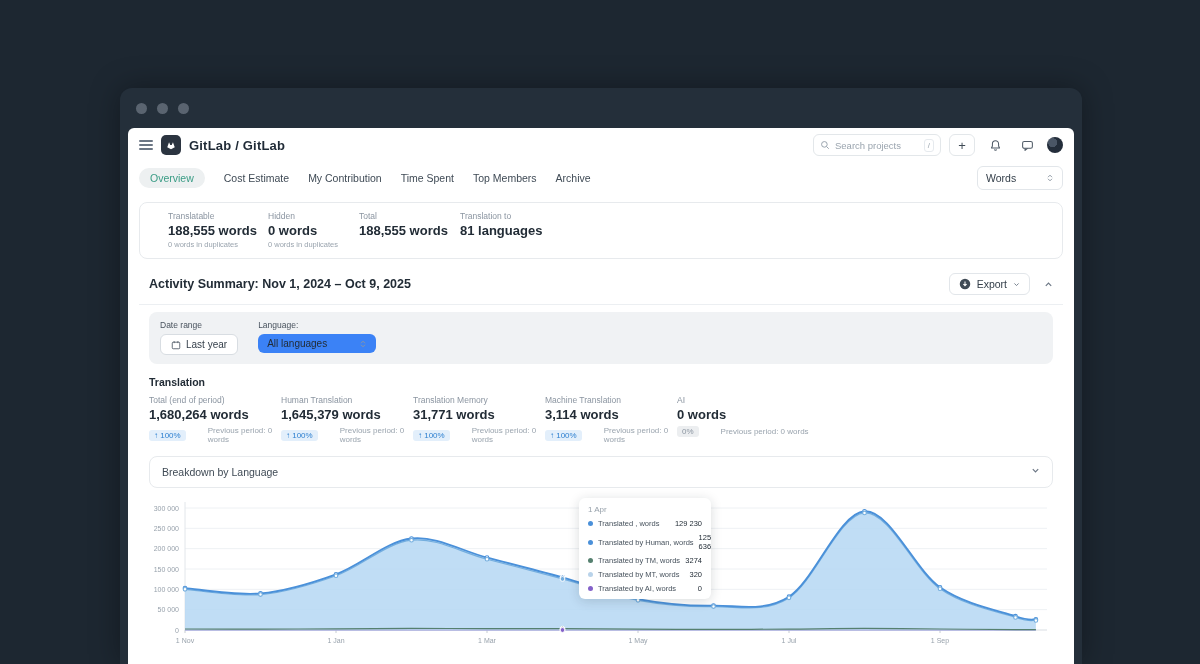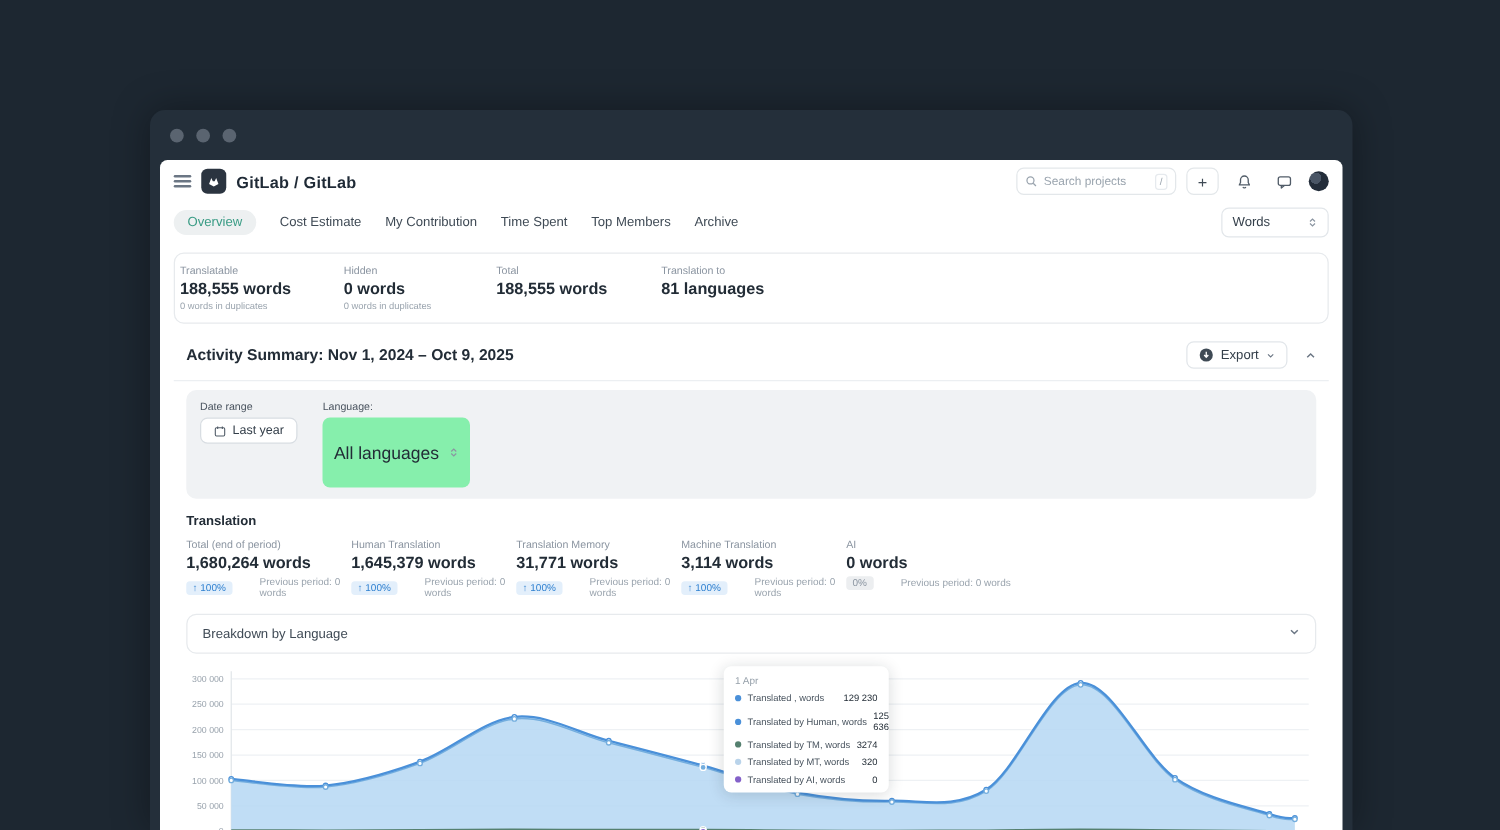--- a/index.html
+++ b/index.html
@@ -49,21 +49,21 @@
   .subtab.pill { background:#edf0f1; color:var(--accent-teal,#3a9c85); border-radius:12px;
     padding:4px 11px; }
   .unit-select { margin-left:auto; width:86px; height:24px; border:1px solid #e2e6ea;
     border-radius:6px; display:flex; align-items:center; justify-content:space-between;
     padding:0 8px; font-size:10.5px; color:#333e49; cursor:pointer; background:#fff; }
 
   .content { padding:0 11px; }
 
   
   .summary-card { margin-top:6px; border:1px solid #e7eaed; border-radius:8px;
-    padding:8px 4px 9px; display:flex;gap:31px; }
+    padding:8px 28px 9px; display:flex; }
   .sum-col { padding-right:10px; }
   .sum-col:nth-child(1){ width:100px; } .sum-col:nth-child(2){ width:91px; }
   .sum-col:nth-child(3){ width:101px; }
   .stat-label { font-size:8.5px; color:#8b95a1; margin-bottom:2px; }
   .stat-value { font-size:13px; font-weight:600; color:#222c36; }
   .stat-sub { font-size:7.5px; color:#9aa4ae; margin-top:2px; }
 
   
   .panel-heading-row { display:flex; align-items:center; padding:14px 10px 0; }
   .panel-title { font-size:12.5px; font-weight:700; color:#222c36; }
@@ -71,22 +71,22 @@
     border:1px solid #e2e6ea; border-radius:6px; padding:4px 9px; font-size:10.5px;
     color:#333e49; cursor:pointer; background:#fff; }
   .collapse-btn { margin-left:14px; cursor:pointer; color:#6b7684; display:flex; }
   hr.divider { border:none; border-top:1px solid #eceff2; margin:9px 0 7px; }
 
   .filter-bar { margin:0 10px; background:#f0f2f4; border-radius:8px; padding:8px 11px 9px;
     display:flex; gap:20px; }
   .filter-label { font-size:8.5px; color:#49535e; margin-bottom:4px; }
   .chip-btn { background:#fff; border:1px solid #d8dde2; border-radius:6px; padding:4px 10px;
     font-size:10px; color:#333e49; display:flex; align-items:center; gap:5px; cursor:pointer; }
-  .lang-select { background:#86efac; border-radius:6px; padding:20px 9px; width:118px;
-    font-size:14px; color:#222c36; display:flex; align-items:center;
+  .lang-select { background:#3b82f6; border-radius:6px; padding:4px 9px; width:118px;
+    font-size:10px; color:#222c36; display:flex; align-items:center;
     justify-content:space-between; cursor:pointer; }
 
   .section-heading { font-size:10.5px; font-weight:700; color:#222c36; margin:12px 10px 7px; }
   .trans-stats { display:flex; padding:0 10px; }
   .trans-col { width:132px; padding-right:8px; }
   .trans-col:last-child { width:auto; }
   .badge-row { display:flex; align-items:center; gap:22px; margin-top:4px; }
   .badge { font-size:8px; padding:1px 5px; border-radius:3px; white-space:nowrap; }
   .badge-up { color:var(--badge-blue-text,#2f80d0); background:var(--badge-blue-bg,#e3effb); }
   .badge-neutral { color:#8b95a1; background:#eceef0; }

